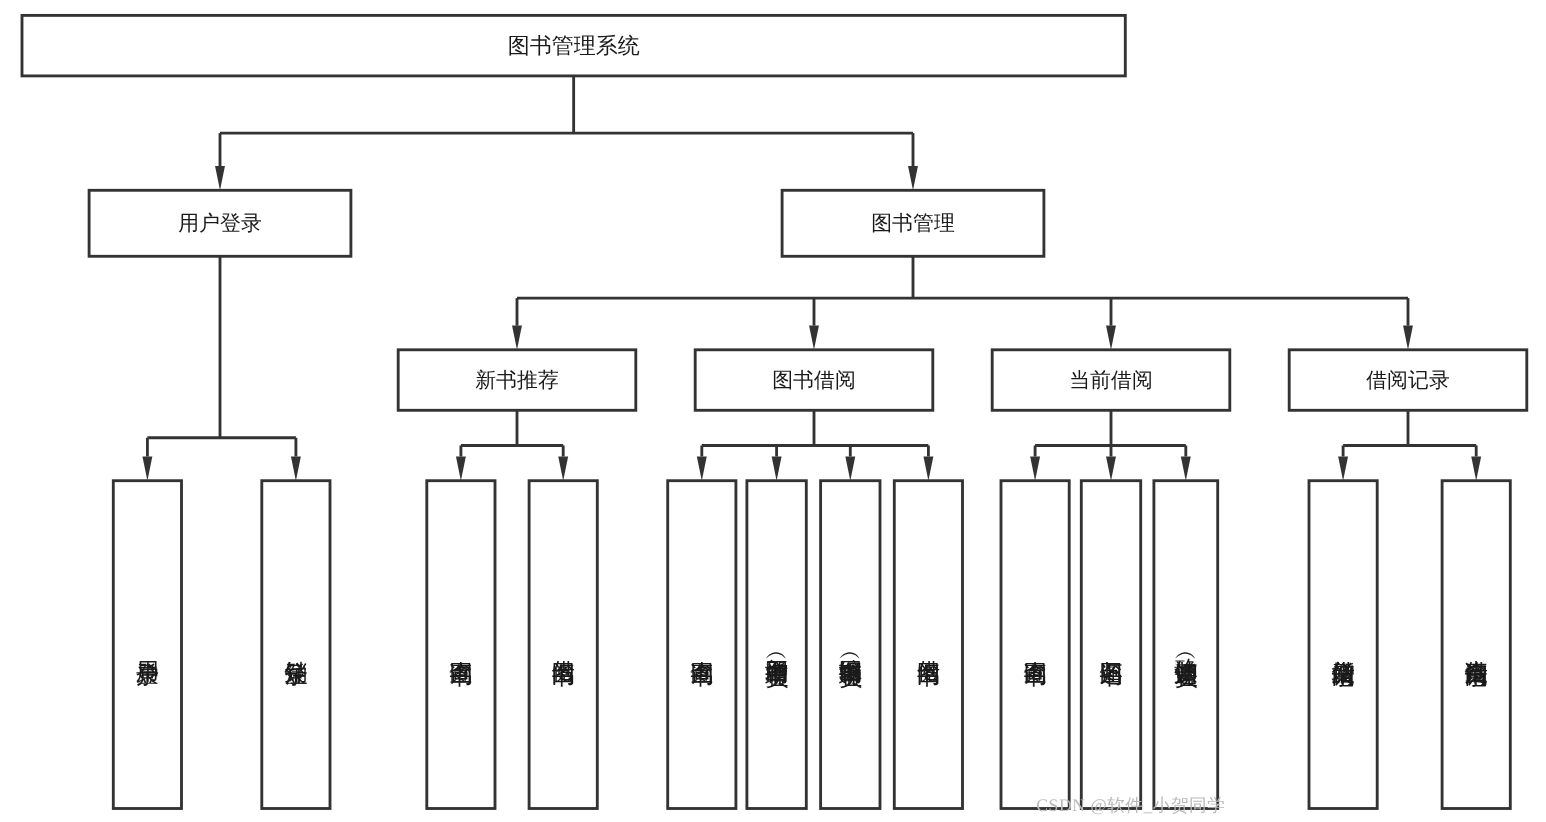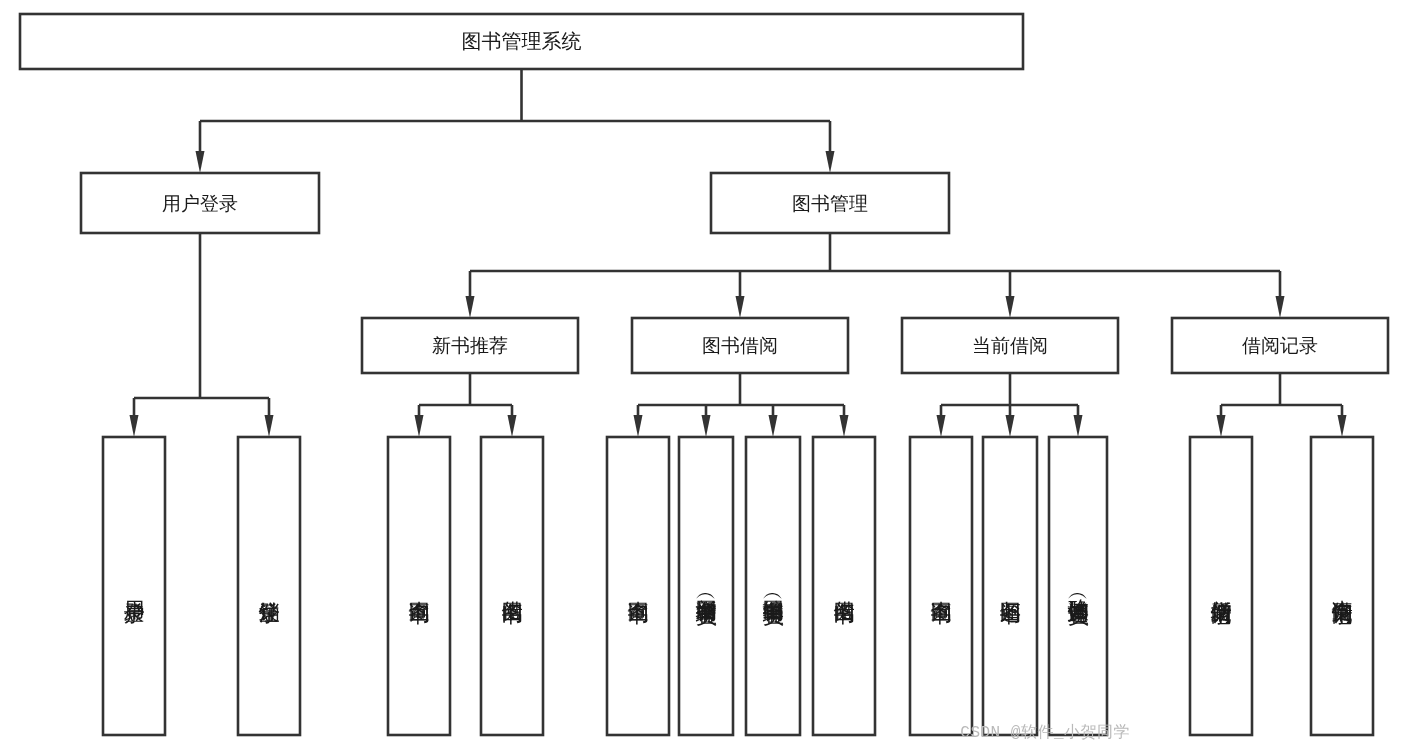--- a/index.html
+++ b/index.html
@@ -67,23 +67,23 @@
     font-family: "DejaVu Sans", "Liberation Sans", sans-serif;
     font-size: 21px;
     line-height: 1.06;
     color: #1a1a1a;
     letter-spacing: 1px;
     white-space: nowrap;
     pointer-events: none;
   }
   .watermark {
     position: absolute;
-    right: 8px;
+    right: 24px;
     bottom: 4px;
-    font-family: Liberation Mono, monospace;
+    font-family: Liberation Serif, serif;
     font-size: 16px;
     color: #b9b9b9;
     letter-spacing: 0.5px;
     white-space: nowrap;
   }
 </style>
 </head>
 <body>
 
 <div id="diagram-root">

